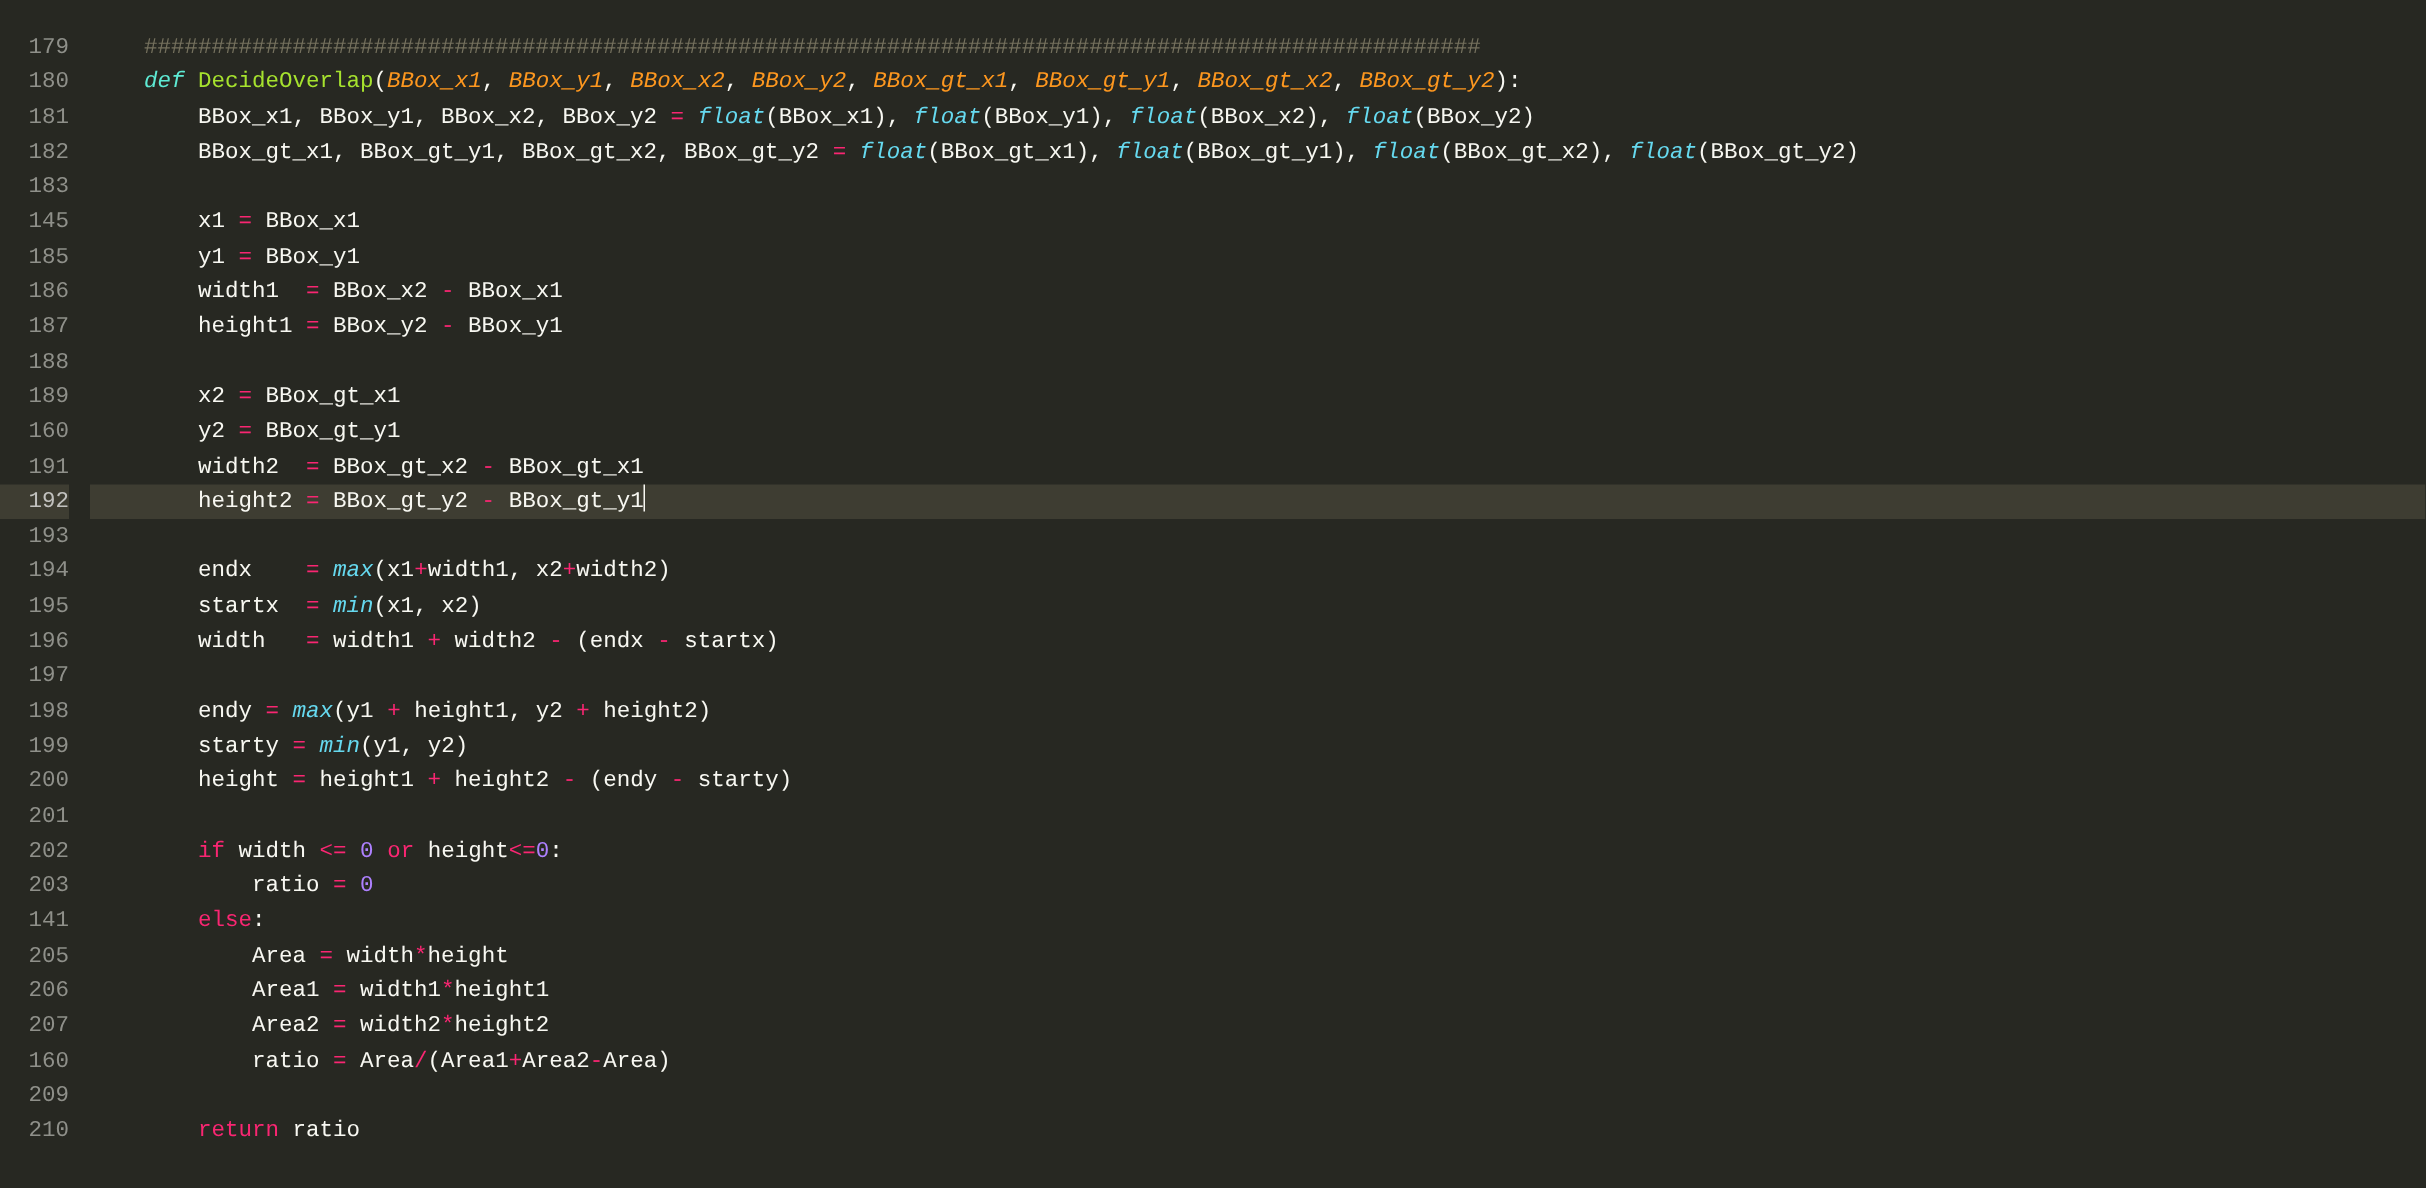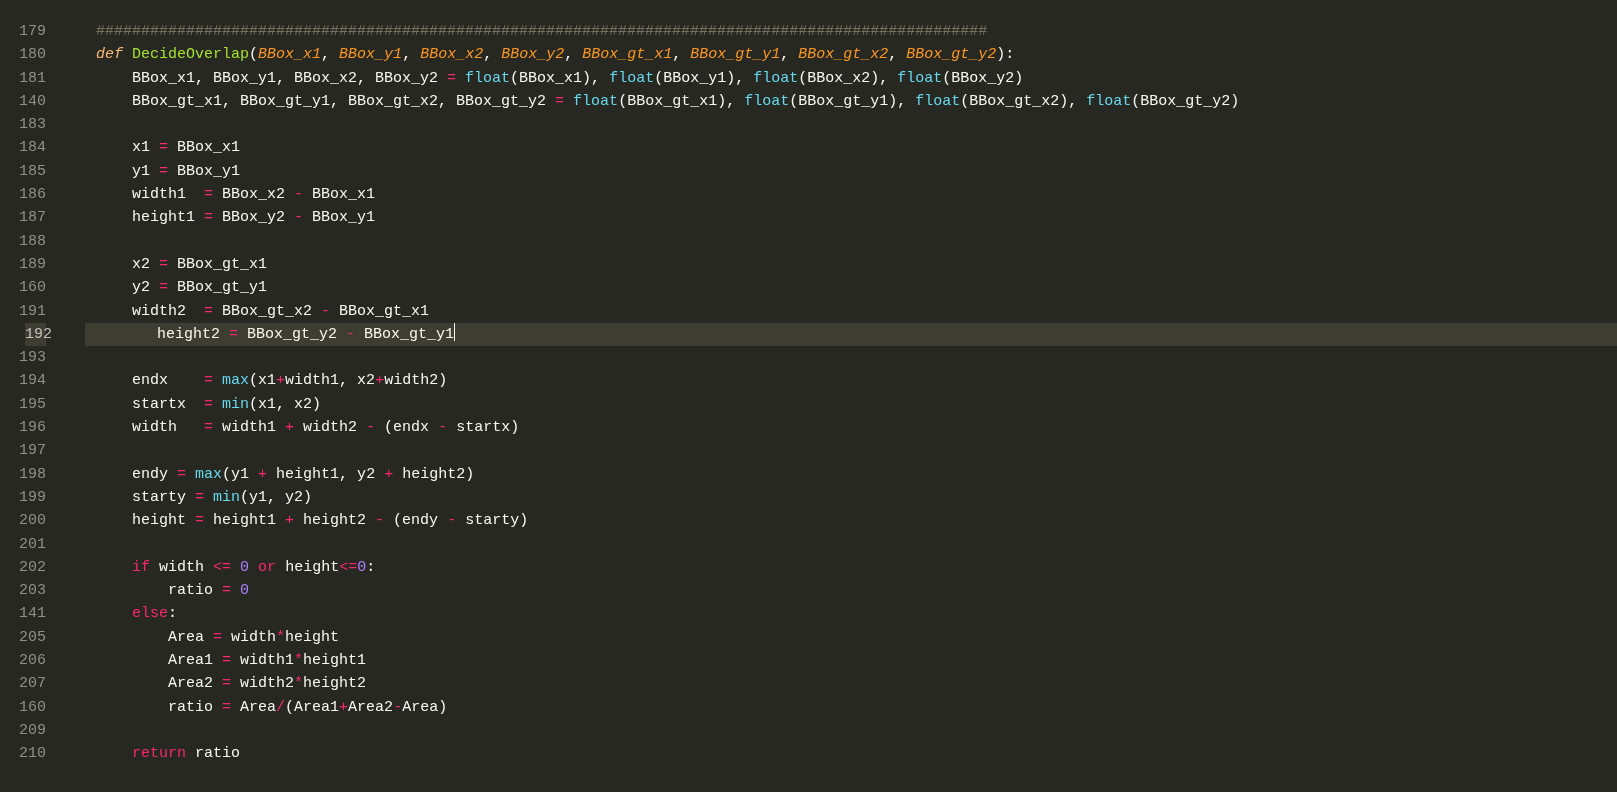--- a/index.html
+++ b/index.html
@@ -29,56 +29,55 @@
   .code {
     flex: 1;
     white-space: pre;
     position: relative;
   }
   .line {
     height: 23.3px;
   }
   .line-highlight {
     background: #3e3d32;
-    margin-left: 25px;
   }
   .gutter .line-highlight {
     background: #3e3d32;
     color: #c2c2bf;
   }
   
   .c-comment   { color: #75715e; }
-  .c-keyword   { color: #fdba74; font-style: italic; }
+  .c-keyword   { color: #5eead4; font-style: italic; }
   .c-keyword2  { color: #f92672; }
   .c-funcname  { color: #a6e22e; font-family: Liberation Mono, monospace; }
   .c-param     { color: #fd971f; font-style: italic; }
-  .c-builtin   { color: #66d9ef; }
+  .c-builtin   { color: #66d9ef; font-style: italic; }
   .c-op        { color: #f92672; }
   .c-num       { color: #ae81ff; }
   .c-default   { color: #f8f8f2; }
   .cursor {
     display: inline-block;
     width: 1px;
     height: 18px;
     background: #f8f8f2;
     vertical-align: text-bottom;
     margin-bottom: 2px;
   }
 </style>
 </head>
 <body>
 
 <div class="editor">
   <div class="gutter" id="gutter">
       <div class="line">179</div>
       <div class="line">180</div>
       <div class="line">181</div>
-      <div class="line">140</div>
+      <div class="line">182</div>
       <div class="line">183</div>
-      <div class="line">184</div>
+      <div class="line">145</div>
       <div class="line">185</div>
       <div class="line">186</div>
       <div class="line">187</div>
       <div class="line">188</div>
       <div class="line">189</div>
       <div class="line">160</div>
       <div class="line">191</div>
       <div class="line line-highlight">192</div>
       <div class="line">193</div>
       <div class="line">194</div>

